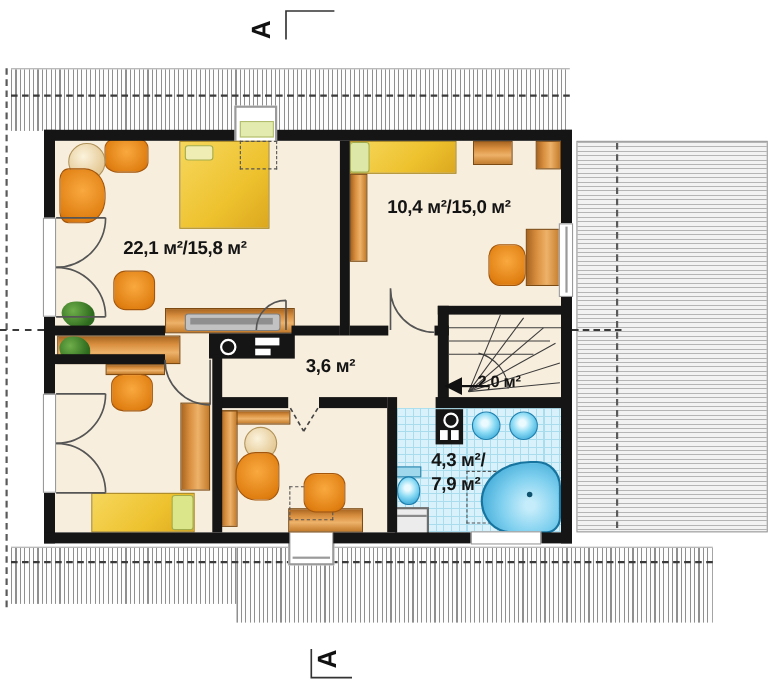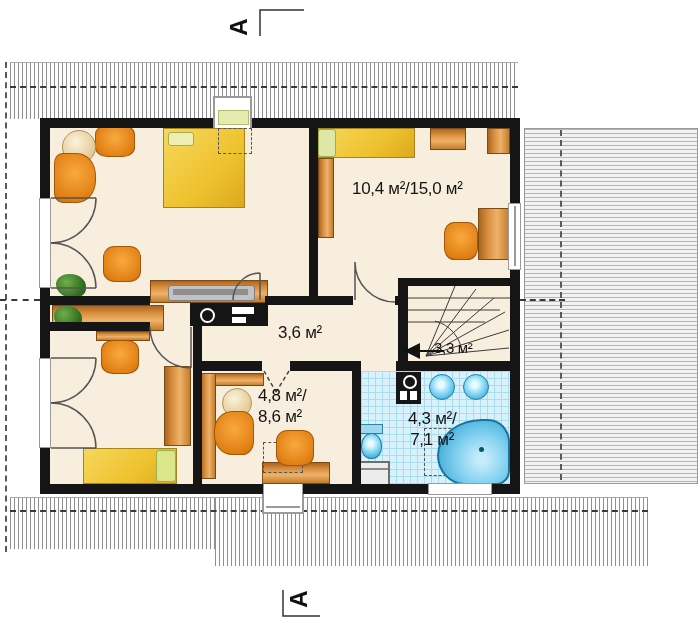--- a/index.html
+++ b/index.html
@@ -29,21 +29,21 @@
   .chair{position:absolute;background:radial-gradient(circle at 50% 40%,#f9a93f,#e07f12 75%,#c96a08);
     border:1px solid #a4560a;box-sizing:border-box;border-radius:30%;}
   .table{position:absolute;background:radial-gradient(circle at 40% 35%,#fbf3dc,#e8cf9f 60%,#d8ba82);
     border:1px solid #b09259;border-radius:50%;box-sizing:border-box;}
   .plant{position:absolute;background:radial-gradient(circle at 35% 35%,#6fae4a,#2e6b1e 70%);
     border-radius:45% 55% 40% 60%;}
   .basin{position:absolute;background:radial-gradient(circle at 45% 40%,#eafaff 15%,#8edcf5 45%,#38a9d8 85%);
     border:1px solid #1d7fae;border-radius:50%;box-sizing:border-box;}
   .win{position:absolute;background:#fff;border:2px solid #9a9a9a;box-sizing:border-box;}
   .dashbox{position:absolute;border:1.5px dashed #555;box-sizing:border-box;}
-  .lbl{position:absolute;font-weight:400;font-size:17px;color:#141414;white-space:nowrap;
+  .lbl{position:absolute;font-weight:700;font-size:17px;color:#141414;white-space:nowrap;
     letter-spacing:-0.3px;line-height:21px;}
   .marker{position:absolute;font-weight:700;font-size:24px;color:#111;transform:rotate(-90deg);}
   svg.overlay{position:absolute;left:0;top:0;z-index:60;pointer-events:none;}
   .z1{z-index:1}.z2{z-index:2}.z3{z-index:3}.z4{z-index:4}.z5{z-index:5}
   .z6{z-index:6}.z50{z-index:50}.z70{z-index:70}
 </style>
 </head>
 <body>
 
 <div id="plan">
@@ -192,28 +192,25 @@
     <g>
       <polygon points="404,351 420,343 420,359" fill="#111"></polygon>
       <path d="M 420,351 L 444,351" stroke="#111" stroke-width="2"></path>
     </g>
     <g stroke="#333" stroke-width="1.5" fill="none">
       <path d="M 260,36 L 260,10 L 304,10"></path>
       <path d="M 283,590 L 283,616 L 320,616"></path>
     </g>
   </svg>
 
+  <div class="lbl z70" style="left:112px;top:215px;">22,1 м²/15,8 м²</div>
   <div class="lbl z70" style="left:352px;top:178px;">10,4 м²/15,0 м²</div>
   <div class="lbl z70" style="left:278px;top:322px;">3,6 м²</div>
-  <div class="lbl z70" style="left:434px;top:337px;font-size:15px;">3,3 м²</div>
-  <div class="lbl z70" style="left:258px;top:385px;">
-    <div>4,8 м²/</div>
-    <div>8,6 м²</div>
-  </div>
-  <div class="lbl z70" style="left:408px;top:408px;text-align:center;">
+  <div class="lbl z70" style="left:434px;top:337px;font-size:15px;">2,0 м²</div>
+  <div class="lbl z70" style="left:392px;top:408px;">
     <div>4,3 м²/</div>
-    <div>7,1 м²</div>
+    <div>7,9 м²</div>
   </div>
 
   <div class="marker z70" style="left:230px;top:13px;">A</div>
   <div class="marker z70" style="left:290px;top:585px;">A</div>
 
 </div>
 
 </body></html>

